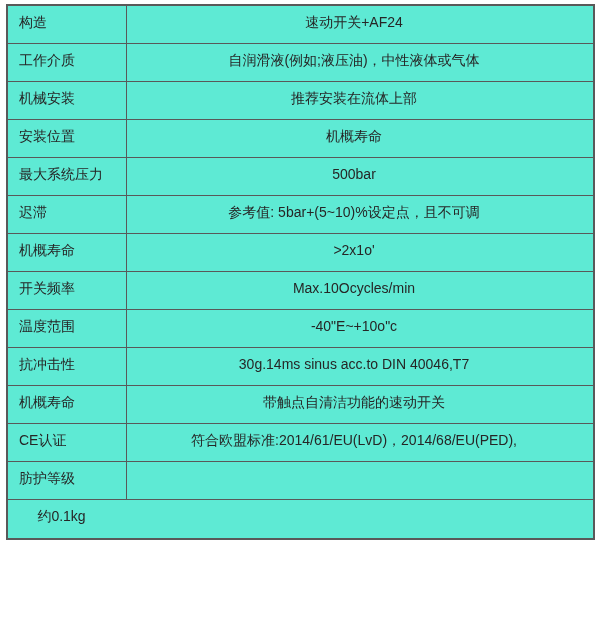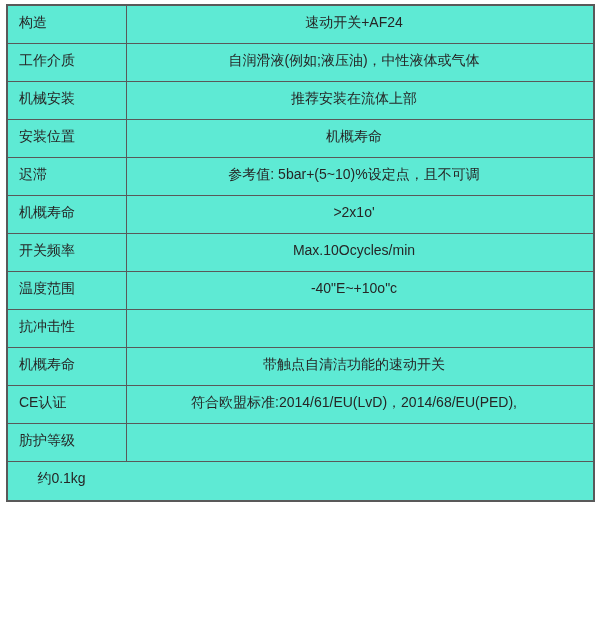--- a/index.html
+++ b/index.html
@@ -65,37 +65,42 @@
     </div>
     <div class="row">
       <div class="cell label">机械安装</div>
       <div class="cell value">推荐安装在流体上部</div>
     </div>
     <div class="row">
       <div class="cell label">安装位置</div>
       <div class="cell value">机概寿命</div>
     </div>
     <div class="row">
+      <div class="cell label">最大系统压力</div>
+      <div class="cell value">500bar</div>
+    </div>
+    <div class="row">
       <div class="cell label">迟滞</div>
       <div class="cell value">参考值: 5bar+(5~10)%设定点，且不可调</div>
     </div>
     <div class="row">
       <div class="cell label">机概寿命</div>
       <div class="cell value">&gt;2x1o'</div>
     </div>
     <div class="row">
       <div class="cell label">开关频率</div>
       <div class="cell value">Max.10Ocycles/min</div>
     </div>
     <div class="row">
       <div class="cell label">温度范围</div>
       <div class="cell value">-40"E~+10o"c</div>
     </div>
     <div class="row">
       <div class="cell label">抗冲击性</div>
+      <div class="cell value">30g.14ms sinus acc.to DIN 40046,T7</div>
     </div>
     <div class="row">
       <div class="cell label">机概寿命</div>
       <div class="cell value">带触点自清洁功能的速动开关</div>
     </div>
     <div class="row">
       <div class="cell label">CE认证</div>
       <div class="cell value">符合欧盟标准:2014/61/EU(LvD)，2014/68/EU(PED),</div>
     </div>
     <div class="row">

